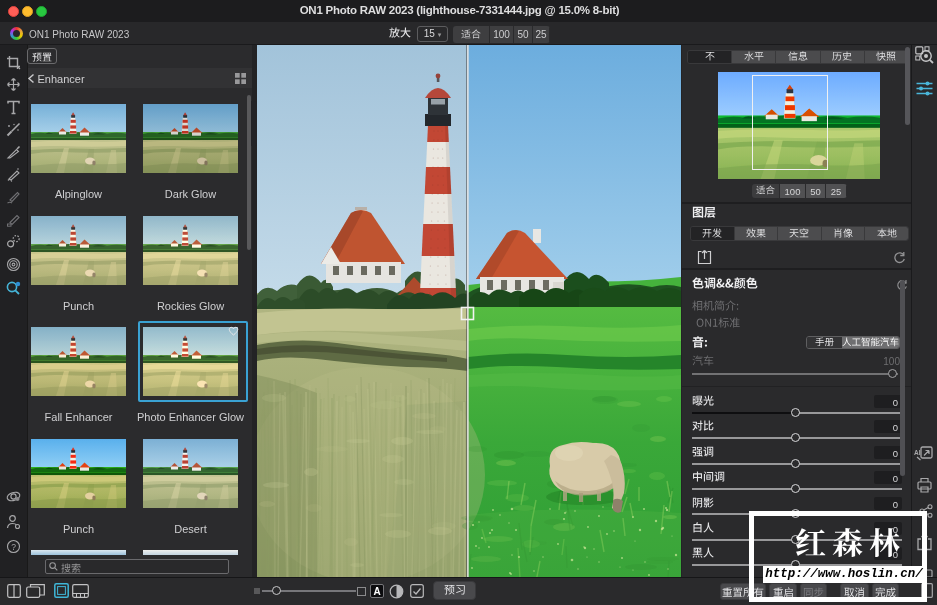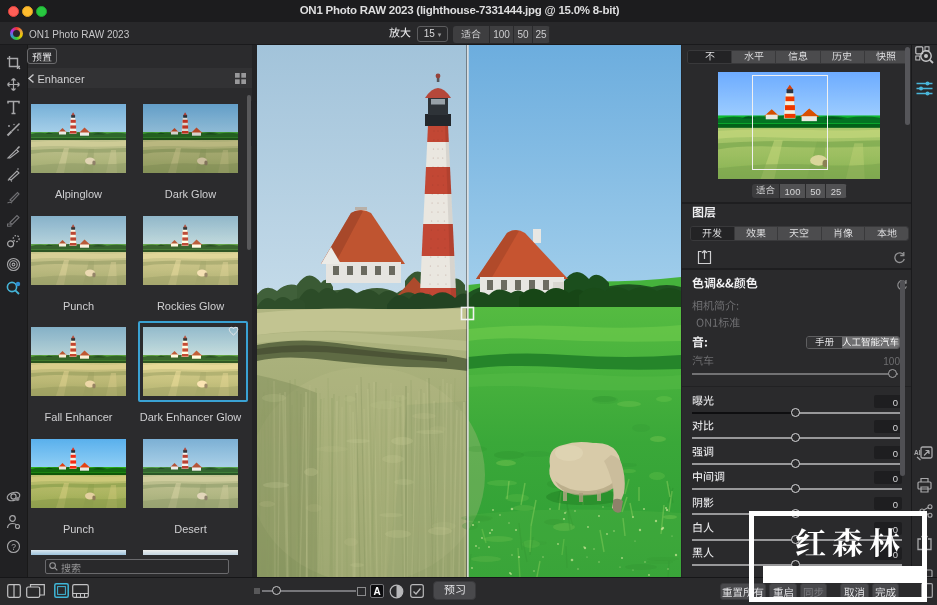--- a/index.html
+++ b/index.html
@@ -175,21 +175,21 @@
       <use href="#mini"></use>
     </svg>
     <div style="position:absolute;left:135px;top:299.5px;width:111px;text-align:center;font-size:11px;color:#cfcfd1">Rockies Glow</div>
     <svg style="position:absolute;left:31px;top:327px;filter:sepia(0.28) saturate(1.25)" width="95" height="69" viewBox="0 0 95 69">
       <use href="#mini"></use>
     </svg>
     <div style="position:absolute;left:23px;top:411px;width:111px;text-align:center;font-size:11px;color:#cfcfd1">Fall Enhancer</div>
     <svg style="position:absolute;left:143px;top:327px;filter:sepia(0.33) saturate(1.2) brightness(1.05)" width="95" height="69" viewBox="0 0 95 69">
       <use href="#mini"></use>
     </svg>
-    <div style="position:absolute;left:135px;top:411px;width:111px;text-align:center;font-size:11px;color:#cfcfd1">Dark Enhancer Glow</div>
+    <div style="position:absolute;left:135px;top:411px;width:111px;text-align:center;font-size:11px;color:#cfcfd1">Photo Enhancer Glow</div>
     <svg style="position:absolute;left:31px;top:438.5px;filter:saturate(1.4) contrast(1.06)" width="95" height="69" viewBox="0 0 95 69">
       <use href="#mini"></use>
     </svg>
     <div style="position:absolute;left:23px;top:522.5px;width:111px;text-align:center;font-size:11px;color:#cfcfd1">Punch</div>
     <svg style="position:absolute;left:143px;top:438.5px;filter:saturate(0.85) brightness(1.05)" width="95" height="69" viewBox="0 0 95 69">
       <use href="#mini"></use>
     </svg>
     <div style="position:absolute;left:135px;top:522.5px;width:111px;text-align:center;font-size:11px;color:#cfcfd1">Desert</div>
     <div style="position:absolute;left:138px;top:321px;width:110px;height:81px;border:2px solid #3aa2d3;border-radius:2px"></div>
     <svg style="position:absolute;left:228px;top:326px" width="11" height="10" viewBox="0 0 11 10" fill="none" xmlns="http://www.w3.org/2000/svg">
@@ -906,12 +906,13 @@
     <svg style="position:absolute;left:921px;top:583px" width="12" height="15" viewBox="0 0 12 15" fill="none" xmlns="http://www.w3.org/2000/svg">
       <rect x="0.7" y="0.7" width="10.6" height="13.6" rx="1" stroke="#a8a8aa" stroke-width="1.2"></rect>
     </svg>
     <div style="position:absolute;left:749px;top:511px;width:178px;height:91px;border:5px solid #ffffff"></div>
     <div style="position:absolute;left:795px;top:527px;"><svg width="111" height="39" viewBox="0 0 111 39" fill="#ffffff" xmlns="http://www.w3.org/2000/svg">
         <path transform="translate(0.0 27.3) scale(0.031000 -0.031000)" d="M35 85 93 -58C105 -54 115 -43 120 -30C277 52 385 121 455 171L453 181C286 137 108 98 35 85ZM365 777 215 842C193 765 120 623 65 577C56 571 32 565 32 565L86 432C91 434 95 437 100 441C150 460 196 479 237 496C185 425 125 357 76 324C65 316 38 311 38 311L92 177C101 181 109 187 116 197C261 250 379 304 444 335L442 347C331 334 220 321 140 313C251 386 377 496 442 577C462 574 476 581 481 590L339 668C327 638 307 602 283 563L111 558C189 611 279 696 330 762C350 760 361 768 365 777ZM844 800 782 716H409L417 688H596V-3H340L348 -31H952C967 -31 977 -26 980 -15C938 25 865 85 865 85L802 -3H718V688H929C942 688 953 693 956 704C915 743 844 800 844 800Z"></path>
         <path transform="translate(37.0 27.3) scale(0.031000 -0.031000)" d="M211 445V305H39L47 277H185C153 171 98 64 23 -11L32 -24C102 17 163 66 211 123V-88H232C272 -88 320 -67 320 -57V233C346 201 371 155 377 114C464 47 558 214 320 251V277H467C475 277 482 279 486 283L488 277H591C548 166 476 59 378 -16L387 -30C488 18 572 81 635 157V-88H656C698 -88 746 -68 746 -58V249C776 126 822 36 895 -27C909 30 938 66 980 76L981 87C895 120 809 188 761 277H937C951 277 961 282 964 293C926 330 861 385 861 385L803 305H746V404C771 407 778 417 780 429L635 443V305H482C448 338 402 378 402 378L350 305H320V406C344 410 351 419 353 431ZM433 849V726H92L100 698H354C292 597 190 501 64 438L72 425C220 469 345 535 433 623V404H454C501 404 553 424 553 432V698H558C624 572 729 481 864 428C874 481 906 517 948 527L949 538C820 560 672 618 587 698H888C902 698 913 703 915 713C873 752 802 808 802 808L740 726H553V807C580 811 588 822 590 835Z"></path>
         <path transform="translate(74.0 27.3) scale(0.031000 -0.031000)" d="M201 848V602H38L46 574H192C164 417 109 254 24 138L36 127C102 180 157 242 201 311V-88H224C267 -88 315 -64 315 -54V487C341 441 365 380 366 327C458 242 567 426 315 512V574H455C463 574 469 576 473 579L475 574H596C558 392 478 207 354 80L366 69C476 143 561 233 624 339V-87H646C688 -87 738 -59 738 -46V574C763 383 811 186 904 77C912 139 937 188 989 225L990 236C888 298 800 425 758 574H946C961 574 970 579 973 590C935 628 869 681 869 681L811 602H738V803C765 807 772 818 775 832L624 847V602H469C434 636 384 678 384 678L329 602H314L315 805C342 809 349 818 352 833Z"></path>
       </svg></div>
     <div style="position:absolute;left:763px;top:566px;width:162px;height:17px;background:#ffffff"></div>
+    <div style="position:absolute;left:763px;top:566px;width:162px;height:17px;text-align:center;font-family:'Liberation Mono',monospace;font-style:italic;font-weight:bold;font-size:12.5px;line-height:17px;color:#000">http://www.hoslin.cn/</div>
   </div>
 </body></html>

